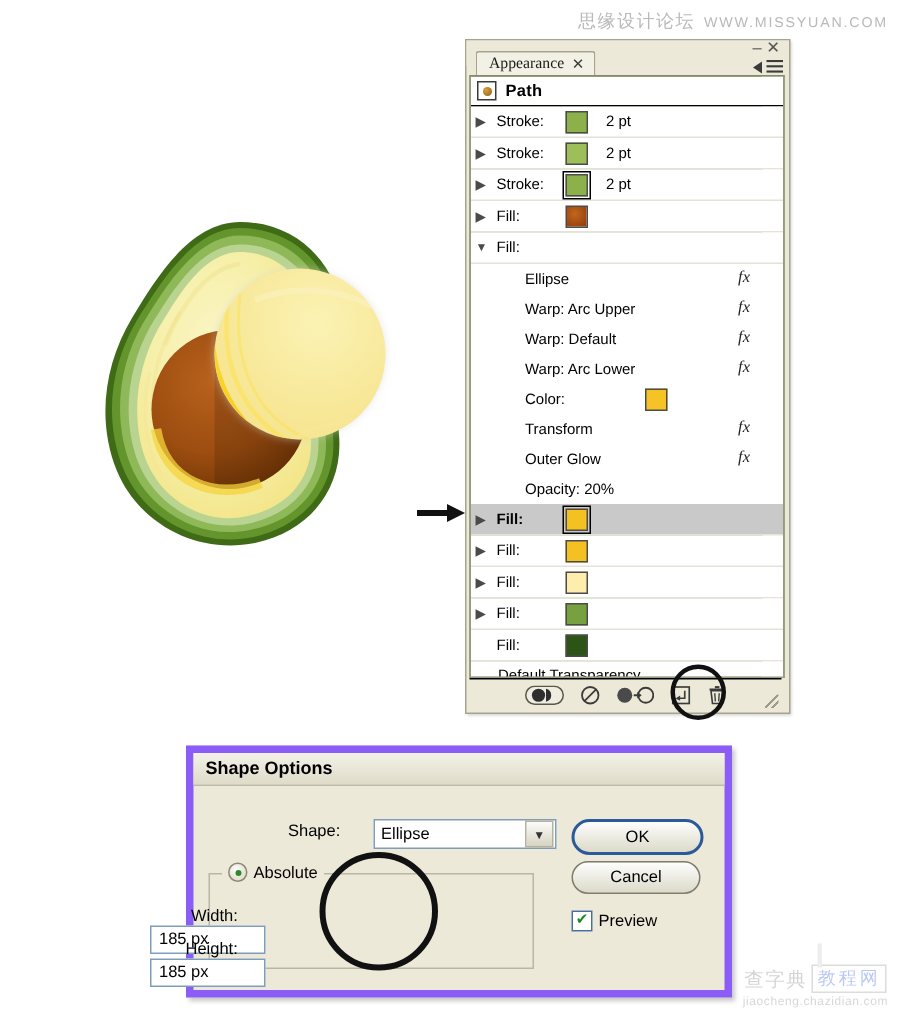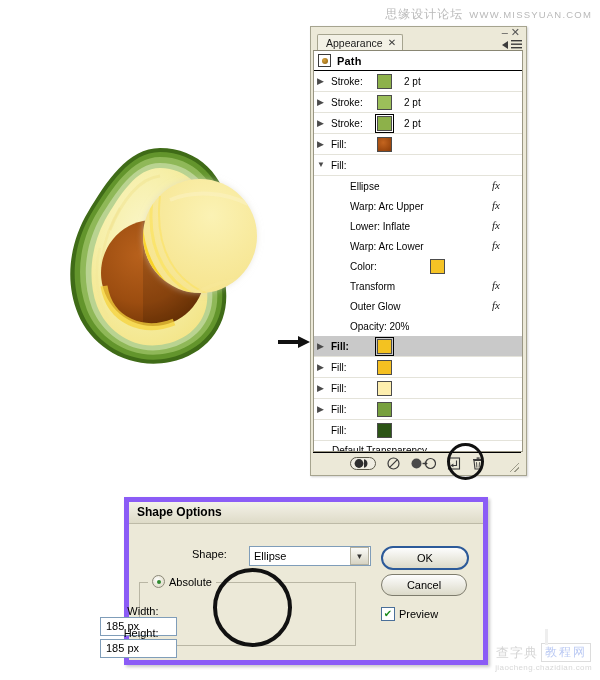--- a/index.html
+++ b/index.html
@@ -67,21 +67,21 @@
   }
   .tabstrip{
     position:absolute;left:0;top:7px;height:16px;
   }
   .tab{
     display:inline-flex;align-items:center;gap:5px;
     height:15px;padding:0 6px 0 8px;margin-left:6px;
     background:#f3f1e6;
     border:1px solid #a6a48f;border-bottom:none;
     border-radius:2px 2px 0 0;
-    font-size:10.5px;color:#1a1a1a;
+    font-size:10.5px;color:#1a1a1a;font-family:Liberation Serif, serif;
   }
   .tab .tab-close{font-size:10px;color:#3b3b3b;}
 
   #panel-body{
     position:absolute;left:2px;top:23px;width:208px;height:400px;
     background:#4d7c0f;border:1px solid #9a9784;border-top:1px solid #898673;
     overflow:hidden;
   }
   #panel-scroll-track{
     position:absolute;right:0;top:0;width:13px;height:100%;
@@ -432,21 +432,21 @@
 
     <div class="ap-sub">
       <span>Ellipse</span>
       <span class="fx">fx</span>
     </div>
     <div class="ap-sub">
       <span>Warp: Arc Upper</span>
       <span class="fx">fx</span>
     </div>
     <div class="ap-sub">
-      <span>Lower: Inflate</span>
+      <span>Warp: Default</span>
       <span class="fx">fx</span>
     </div>
     <div class="ap-sub">
       <span>Warp: Arc Lower</span>
       <span class="fx">fx</span>
     </div>
     <div class="ap-sub with-label">
       <span>Color:</span>
       <span class="sub-sw" style="background:#f5c325"></span>
     </div>

